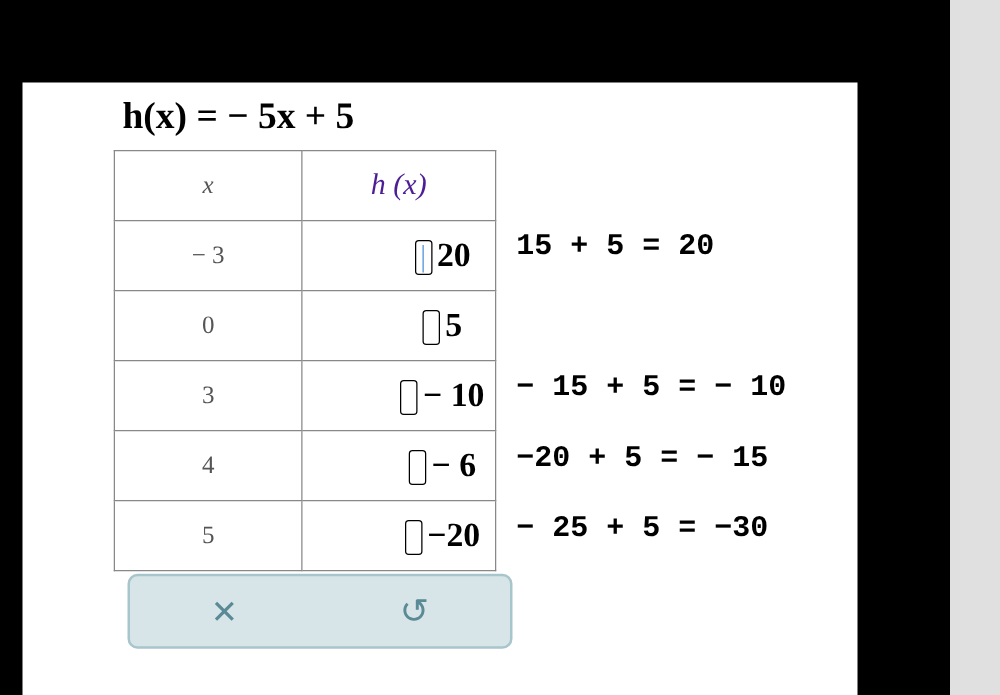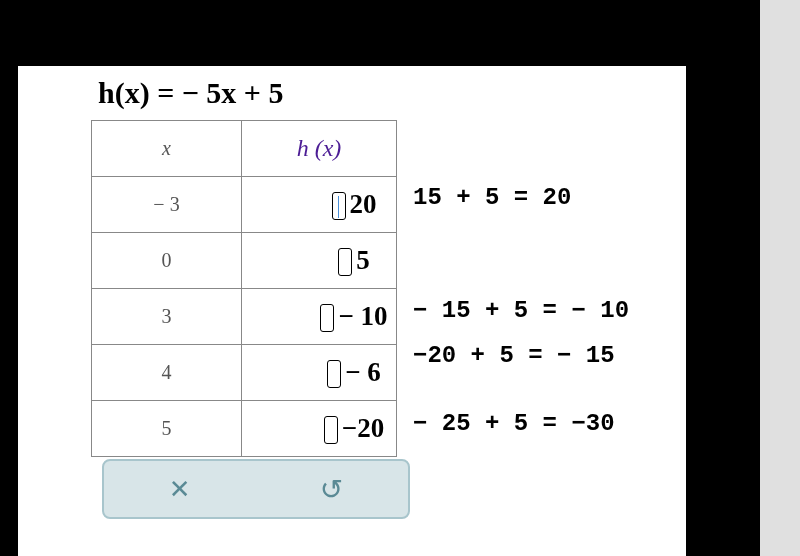--- a/index.html
+++ b/index.html
@@ -111,21 +111,21 @@
       position: absolute;
       left: 395px;
       font-family: Liberation Mono, monospace;
       font-size: 24px;
       font-weight: bold;
       color: #000;
       white-space: nowrap;
     }
     .calc-1 { top: 118px; }
     .calc-3 { top: 231px; }
-    .calc-4 { top: 276px; }
+    .calc-4 { top: 288px; }
     .calc-5 { top: 344px; }
     .btn-panel {
       position: absolute;
       left: 84px;
       top: 393px;
       width: 308px;
       height: 60px;
       background: #d8e5e8;
       border: 2px solid #a8c5cc;
       border-radius: 8px;

